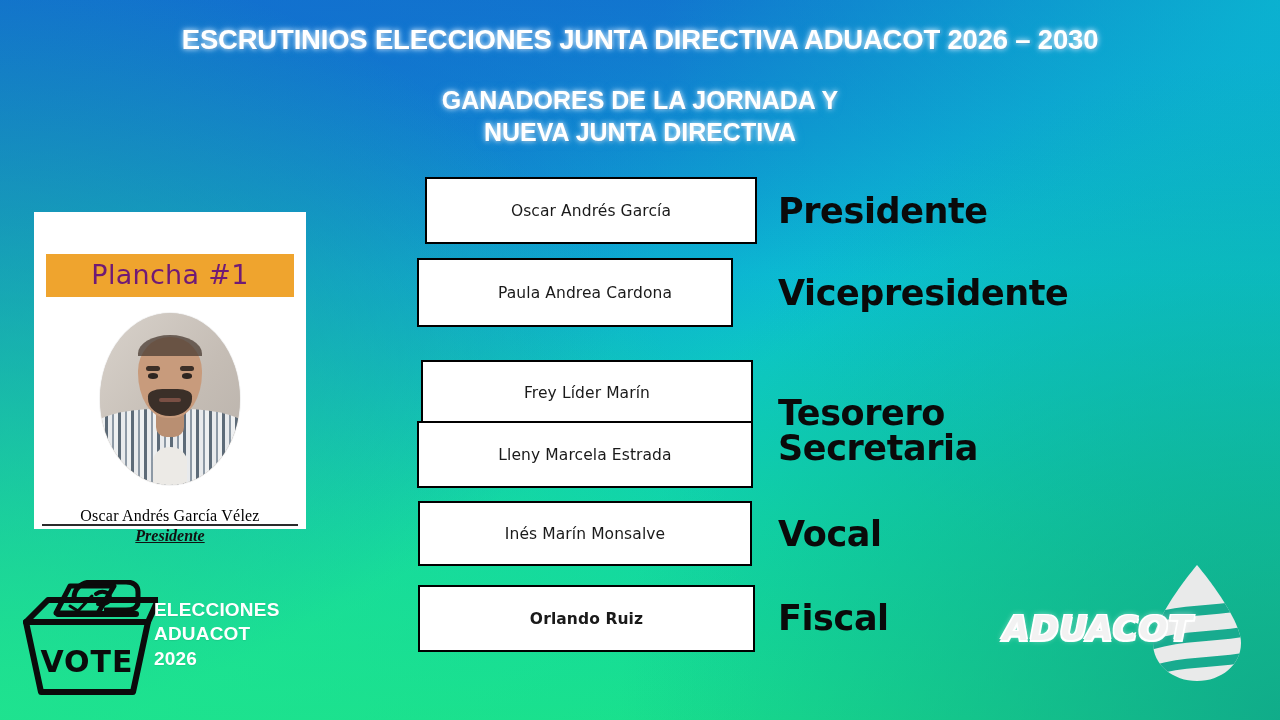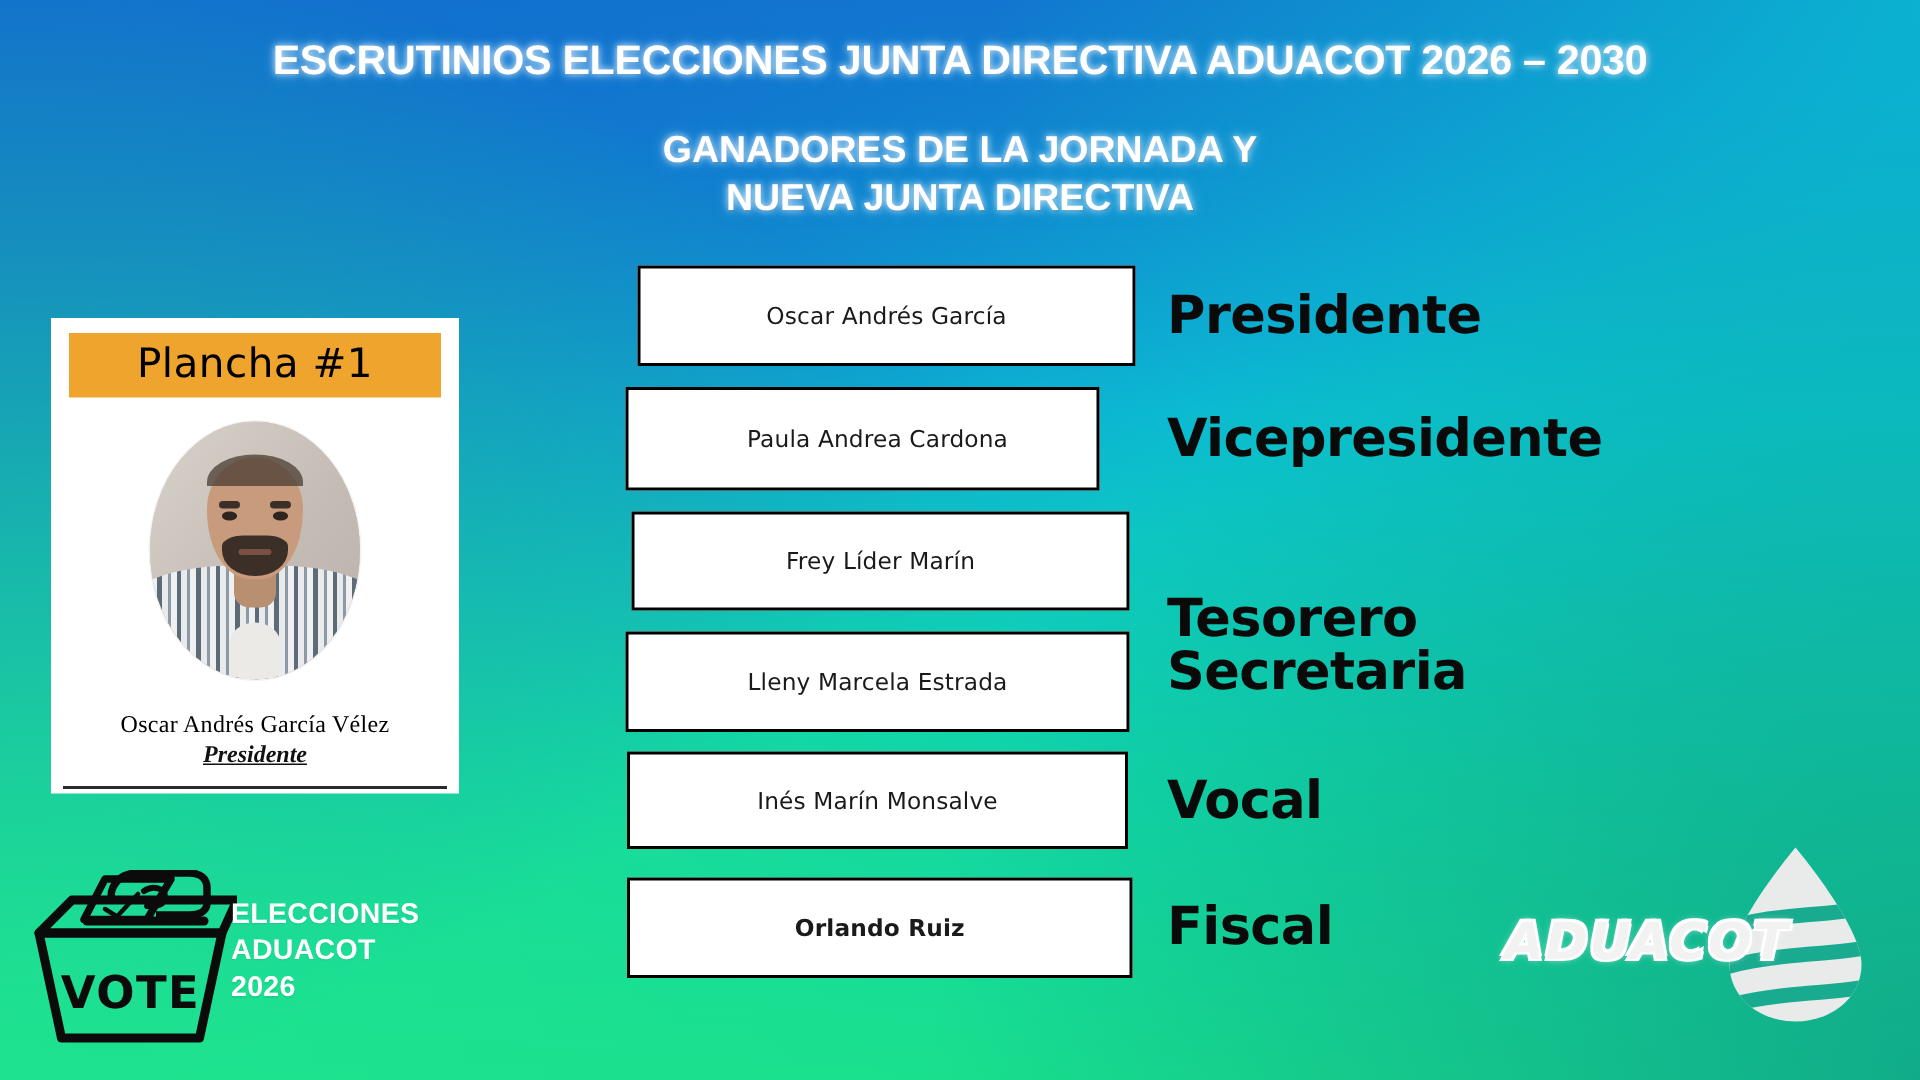--- a/index.html
+++ b/index.html
@@ -74,27 +74,28 @@
     left: 34px;
     top: 212px;
     width: 272px;
     height: 317px;
     background: #ffffff;
     box-sizing: border-box;
     padding: 10px 12px 0 12px;
   }
   #plancha-banner {
     background: #efa42e;
-    color: #000000;
+    color: #701a75;
     font-size: 27px;
     font-weight: normal;
     text-align: center;
     padding: 5px 0 7px 0;
     letter-spacing: 0.3px;
     font-family: "DejaVu Sans", sans-serif;
+    margin-top: 32px;
   }
   #candidate-photo {
     width: 140px;
     height: 172px;
     margin: 16px auto 0 auto;
     border-radius: 50% / 50%;
     overflow: hidden;
     position: relative;
     background: #cfc8c2;
     box-shadow: 0 0 0 1px rgba(0,0,0,0.05);
@@ -323,21 +324,21 @@
     <div class="name-box" style="left:425px; top:177px; width:332px; height:67px;">
       <span>Oscar Andrés García</span>
     </div>
     <div class="role-label" style="left:778px; top:191px;">Presidente</div>
 
     <div class="name-box" style="left:417px; top:258px; width:316px; height:69px;padding-left:20px;">
       <span>Paula Andrea Cardona</span>
     </div>
     <div class="role-label" style="left:778px; top:273px;">Vicepresidente</div>
 
-    <div class="name-box" style="left:421px; top:341px; width:332px; height:66px;">
+    <div class="name-box" style="left:421px; top:360px; width:332px; height:66px;">
       <span>Frey Líder Marín</span>
     </div>
     <div class="role-label" style="left:778px; top:357px;margin-top:36px;">Tesorero</div>
 
     <div class="name-box" style="left:417px; top:421px; width:336px; height:67px;">
       <span>Lleny Marcela  Estrada</span>
     </div>
     <div class="role-label" style="left:778px; top:428px;">Secretaria</div>
 
     <div class="name-box" style="left:418px; top:501px; width:334px; height:65px;">

